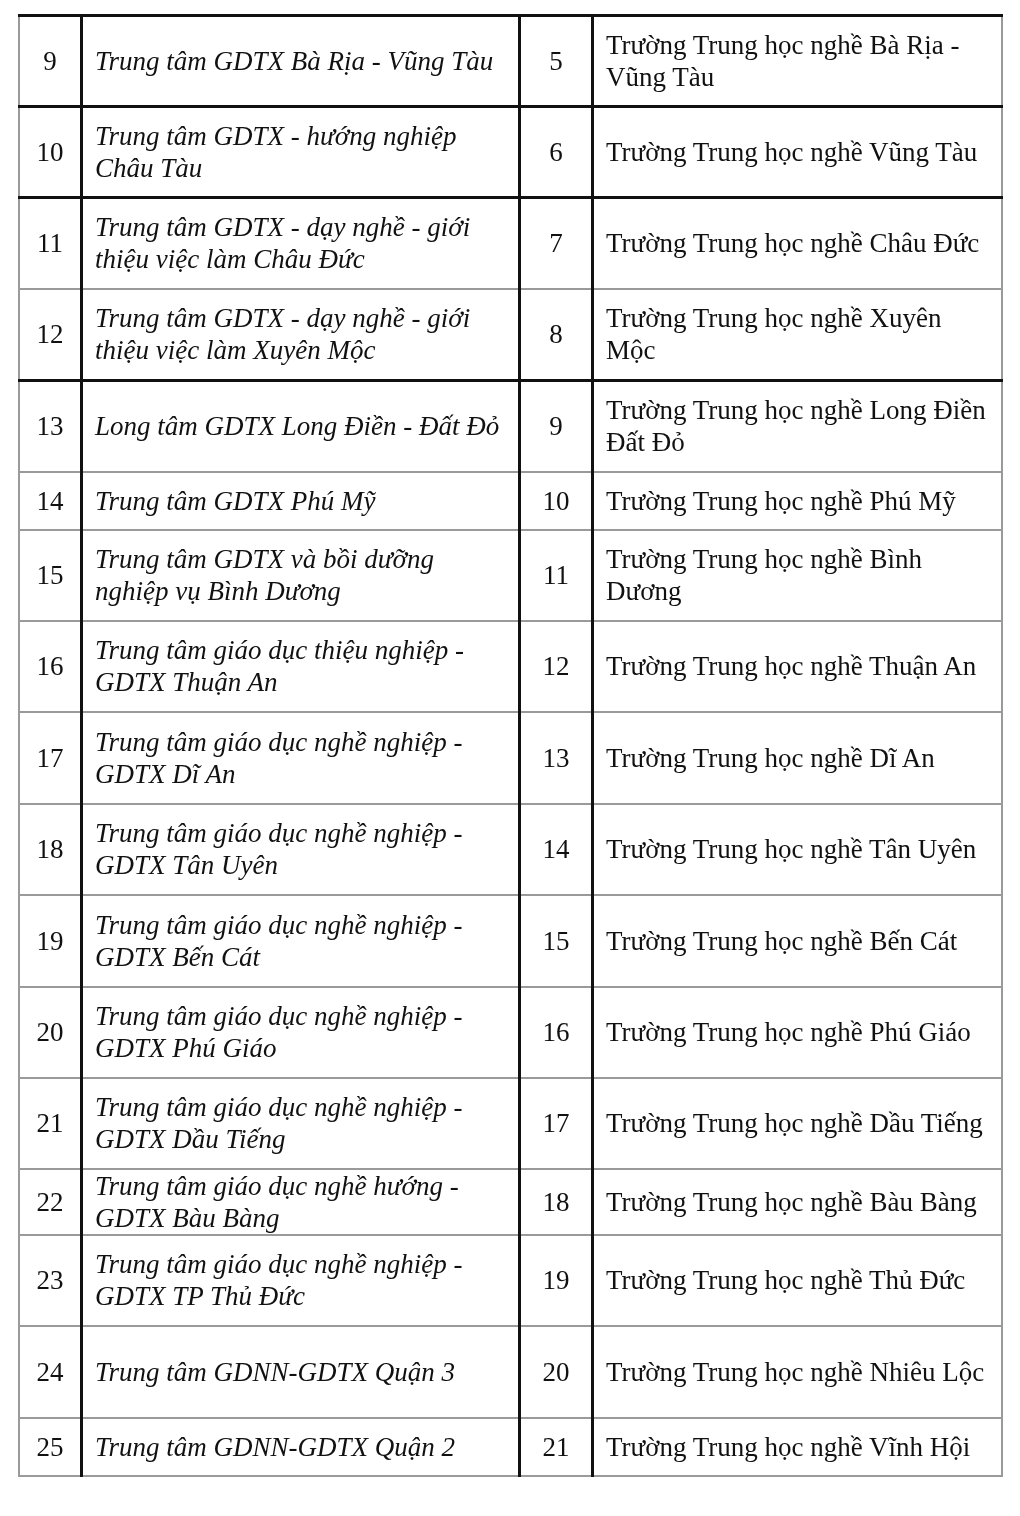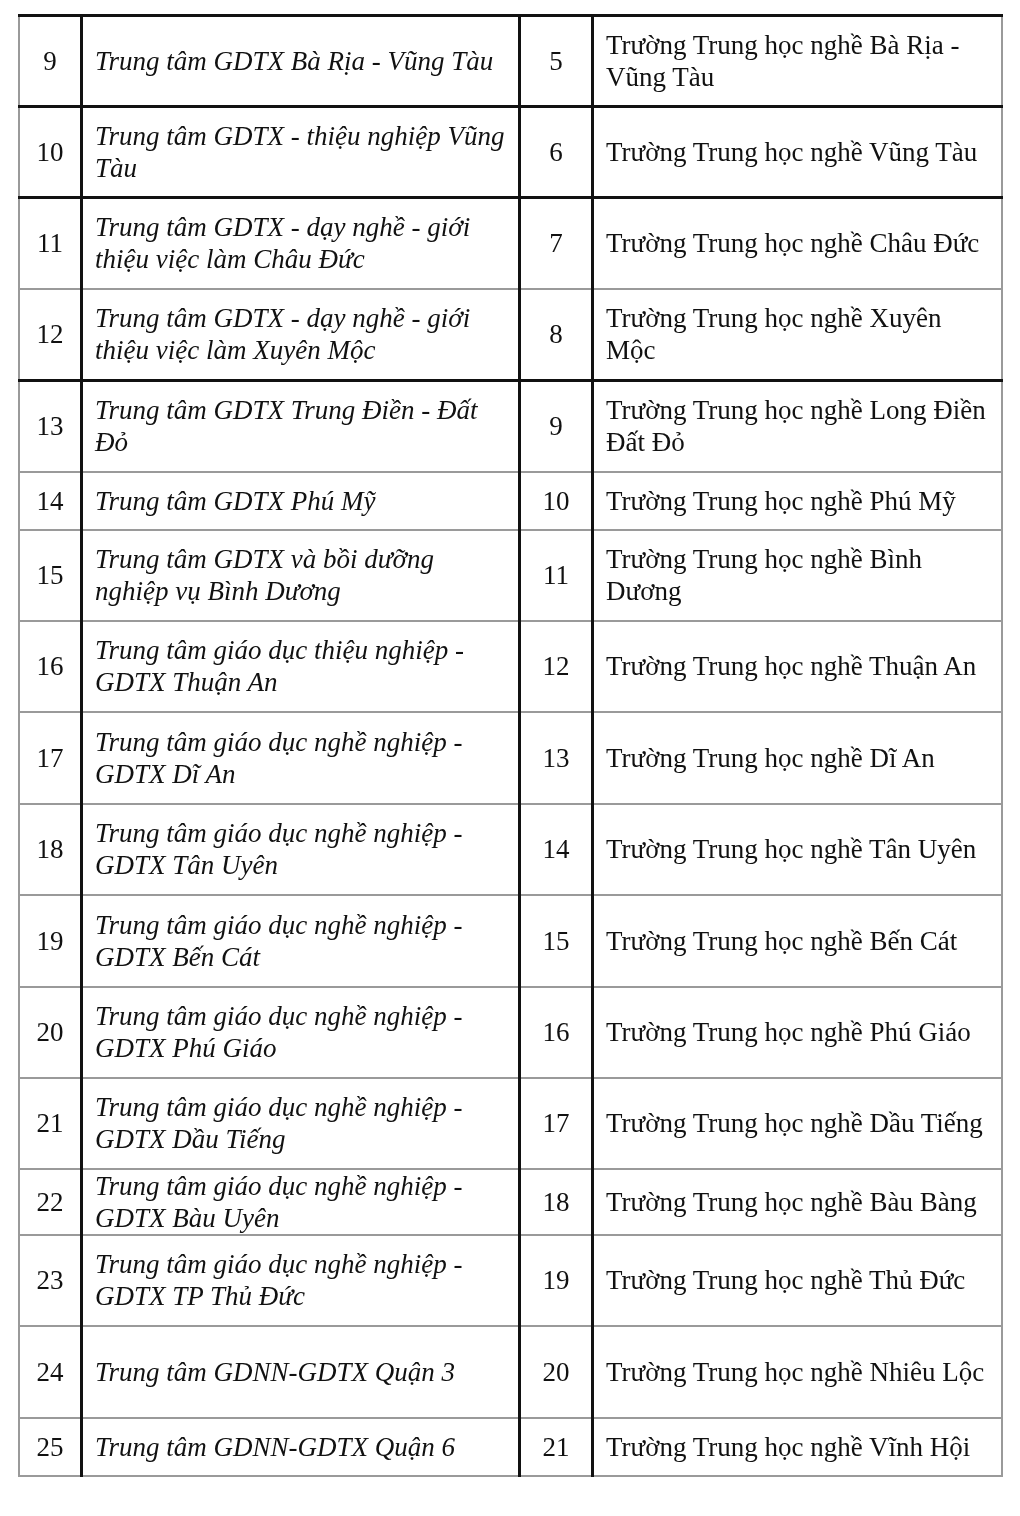--- a/index.html
+++ b/index.html
@@ -36,39 +36,39 @@
 <table class="doc-table">
   <tbody id="table-body">
   <tr class="first thick" style="height: 91px;">
     <td class="num l">9</td>
     <td class="name l">Trung tâm GDTX Bà Rịa - Vũng Tàu</td>
     <td class="num r">5</td>
     <td class="name r">Trường Trung học nghề Bà Rịa - Vũng Tàu</td>
   </tr>
       <tr class="thick" style="height: 91px;">
     <td class="num l">10</td>
-    <td class="name l">Trung tâm GDTX - thiệu nghiệp Vũng Tàu</td>
+    <td class="name l">Trung tâm GDTX - hướng nghiệp Châu Tàu</td>
     <td class="num r">6</td>
     <td class="name r">Trường Trung học nghề Vũng Tàu</td>
   </tr>
       <tr style="height: 91px;">
     <td class="num l">11</td>
     <td class="name l">Trung tâm GDTX - dạy nghề - giới thiệu việc làm Châu Đức</td>
     <td class="num r">7</td>
     <td class="name r">Trường Trung học nghề Châu Đức</td>
   </tr>
       <tr class="thick" style="height: 92px;">
     <td class="num l">12</td>
     <td class="name l">Trung tâm GDTX - dạy nghề - giới thiệu việc làm Xuyên Mộc</td>
     <td class="num r">8</td>
     <td class="name r">Trường Trung học nghề Xuyên Mộc</td>
   </tr>
       <tr style="height: 91px;">
     <td class="num l">13</td>
-    <td class="name l">Trung tâm GDTX Trung Điền - Đất Đỏ</td>
+    <td class="name l">Long tâm GDTX Long Điền - Đất Đỏ</td>
     <td class="num r">9</td>
     <td class="name r">Trường Trung học nghề Long Điền Đất Đỏ</td>
   </tr>
       <tr style="height: 58px;">
     <td class="num l">14</td>
     <td class="name l">Trung tâm GDTX Phú Mỹ</td>
     <td class="num r">10</td>
     <td class="name r">Trường Trung học nghề Phú Mỹ</td>
   </tr>
       <tr style="height: 91px;">
@@ -108,36 +108,36 @@
     <td class="name r">Trường Trung học nghề Phú Giáo</td>
   </tr>
       <tr style="height: 91px;">
     <td class="num l">21</td>
     <td class="name l">Trung tâm giáo dục nghề nghiệp - GDTX Dầu Tiếng</td>
     <td class="num r">17</td>
     <td class="name r">Trường Trung học nghề Dầu Tiếng</td>
   </tr>
       <tr style="height: 64px;">
     <td class="num l">22</td>
-    <td class="name l">Trung tâm giáo dục nghề nghiệp - GDTX Bàu Uyên</td>
+    <td class="name l">Trung tâm giáo dục nghề hướng - GDTX Bàu Bàng</td>
     <td class="num r">18</td>
     <td class="name r">Trường Trung học nghề Bàu Bàng</td>
   </tr>
       <tr style="height: 91px; margin-left: 28px;">
     <td class="num l">23</td>
     <td class="name l">Trung tâm giáo dục nghề nghiệp - GDTX TP Thủ Đức</td>
     <td class="num r">19</td>
     <td class="name r">Trường Trung học nghề Thủ Đức</td>
   </tr>
       <tr style="height: 92px;">
     <td class="num l">24</td>
     <td class="name l">Trung tâm GDNN-GDTX Quận 3</td>
     <td class="num r">20</td>
     <td class="name r">Trường Trung học nghề Nhiêu Lộc</td>
   </tr>
       <tr class="last" style="height: 58px;">
     <td class="num l">25</td>
-    <td class="name l">Trung tâm GDNN-GDTX Quận 6</td>
+    <td class="name l">Trung tâm GDNN-GDTX Quận 2</td>
     <td class="num r">21</td>
     <td class="name r">Trường Trung học nghề Vĩnh Hội</td>
   </tr>
     </tbody>
 </table>
 
 </body></html>

